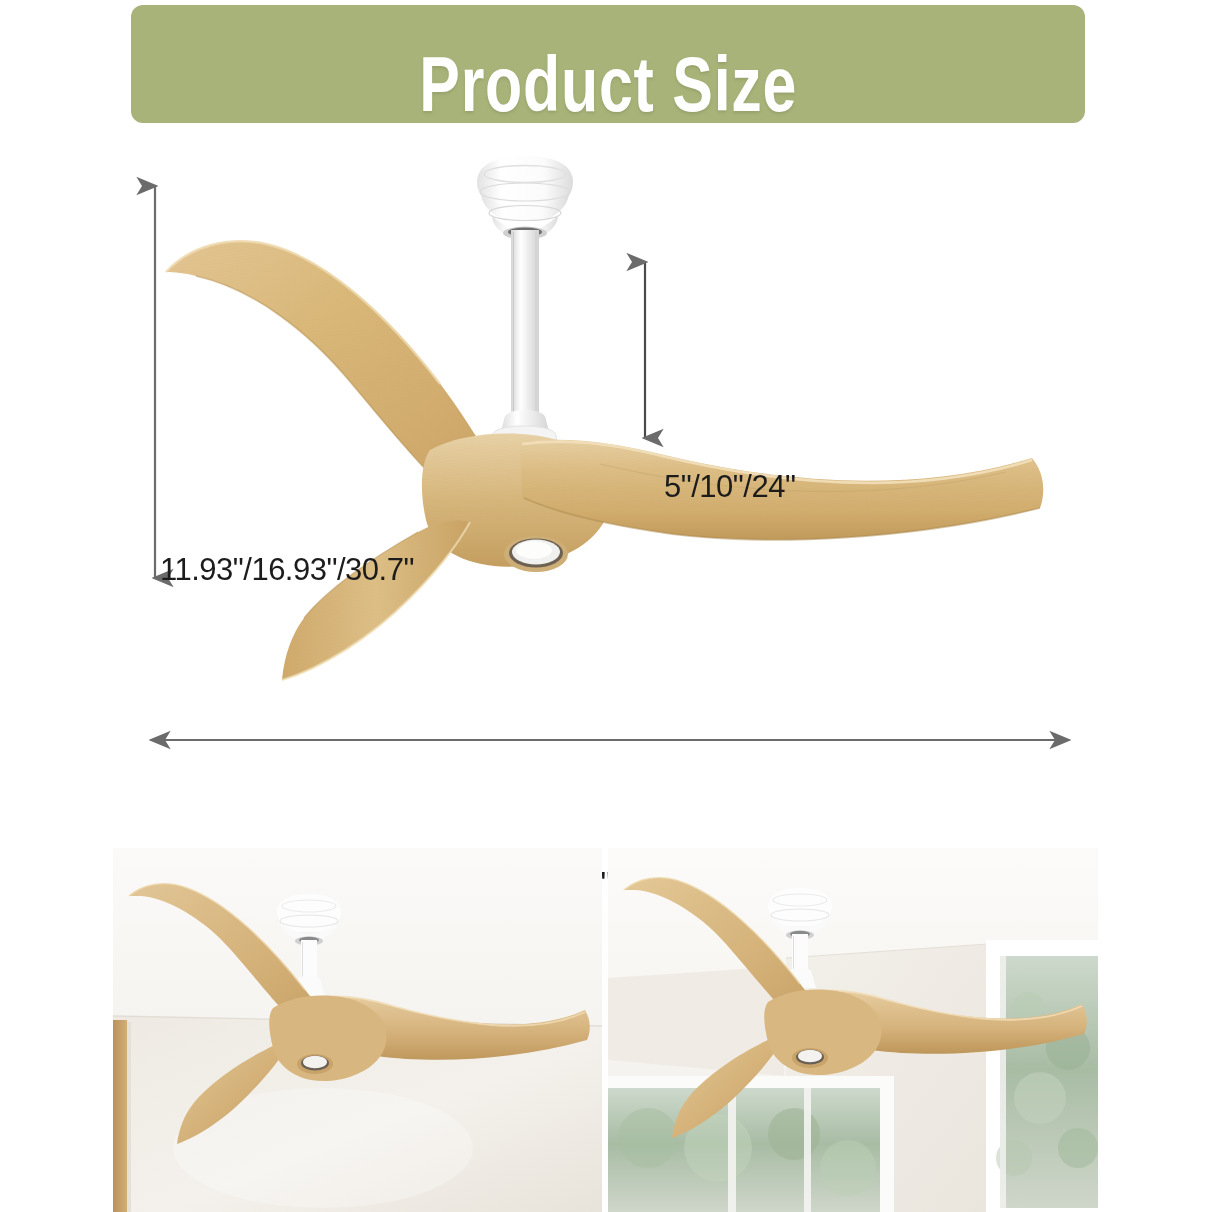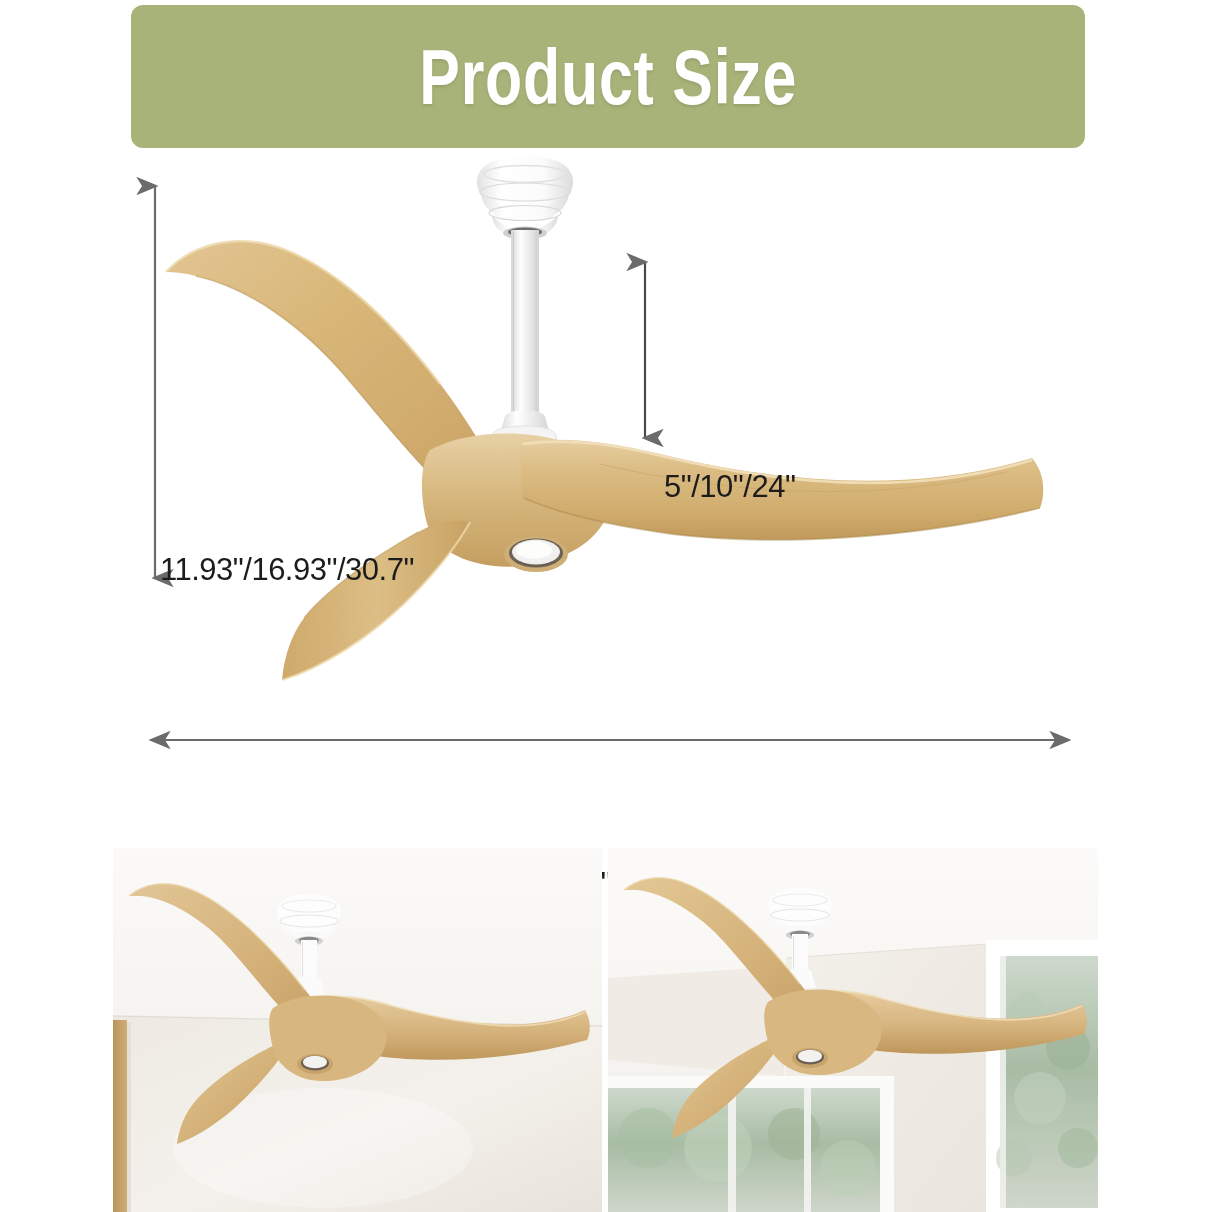--- a/index.html
+++ b/index.html
@@ -5,23 +5,23 @@
   html,body{margin:0;padding:0;}
   body{
     width:1212px;height:1212px;
     background:#ffffff;
     font-family:"Liberation Sans",sans-serif;
     overflow:hidden;
     position:relative;
   }
   
   #title-banner{
-    position:absolute;left:131px;top:5px;width:954px;height:143px;
+    position:absolute;left:131px;top:5px;width:954px;height:118px;
     background:#a7b378;border-radius:12px;
-    display:flex;align-items:center;justify-content:center;
+    display:flex;align-items:flex-end;justify-content:center;
   }
   #title-banner .title-text{
     color:#ffffff;
     font-family:"Liberation Sans Narrow","Liberation Sans",sans-serif;
     font-weight:bold;
     font-size:78px;
     letter-spacing:1px;
     transform:scaleX(0.78);
     transform-origin:center;
     white-space:nowrap;

